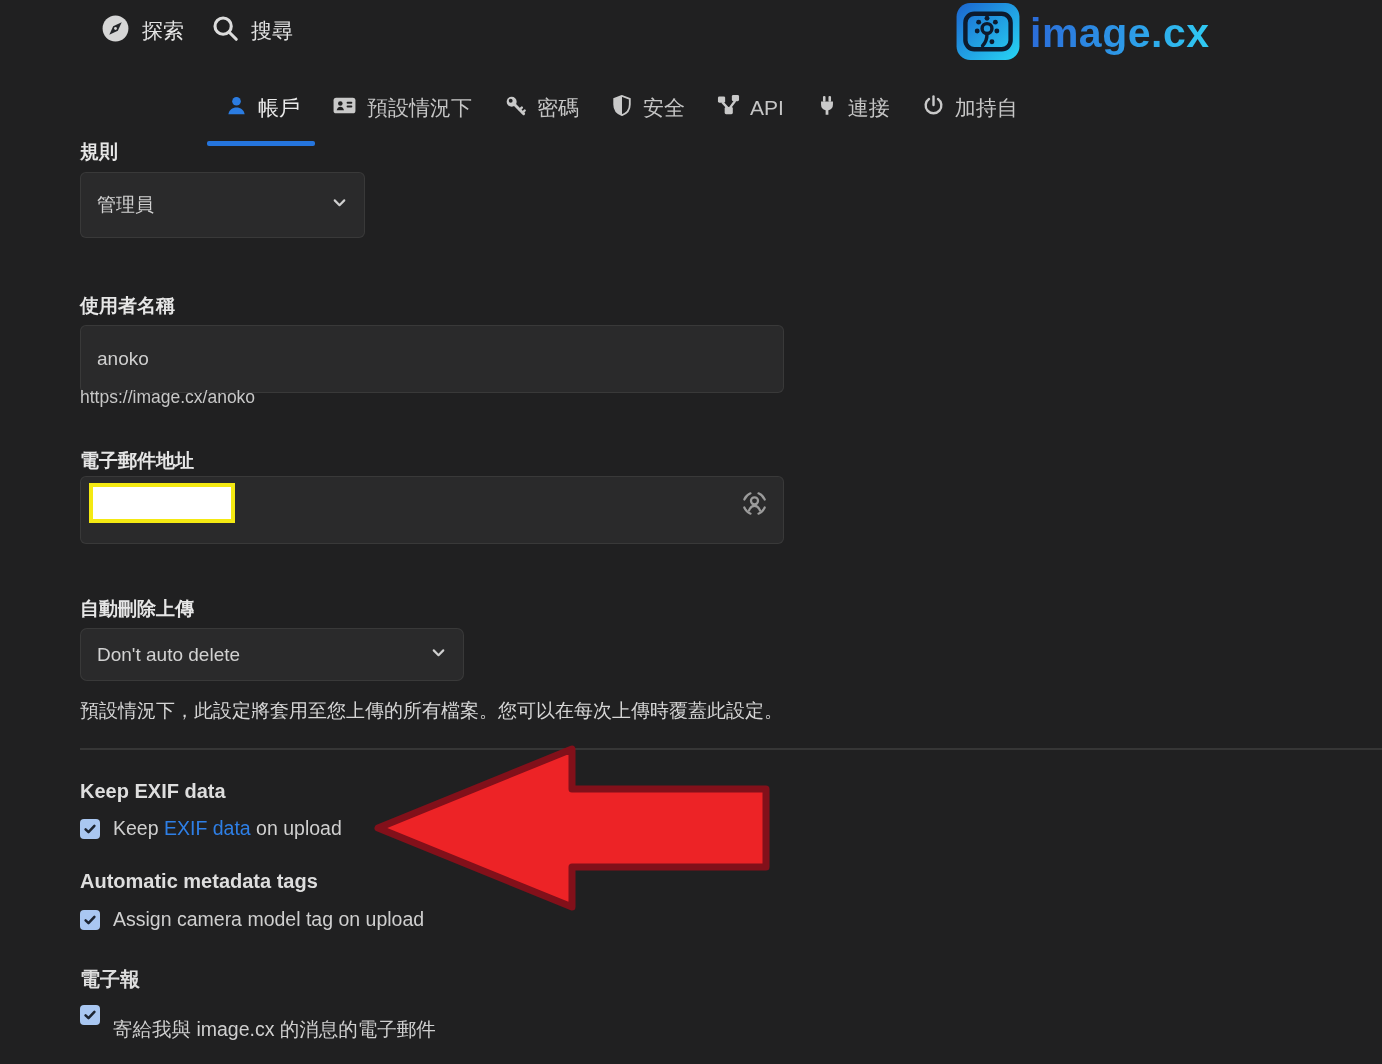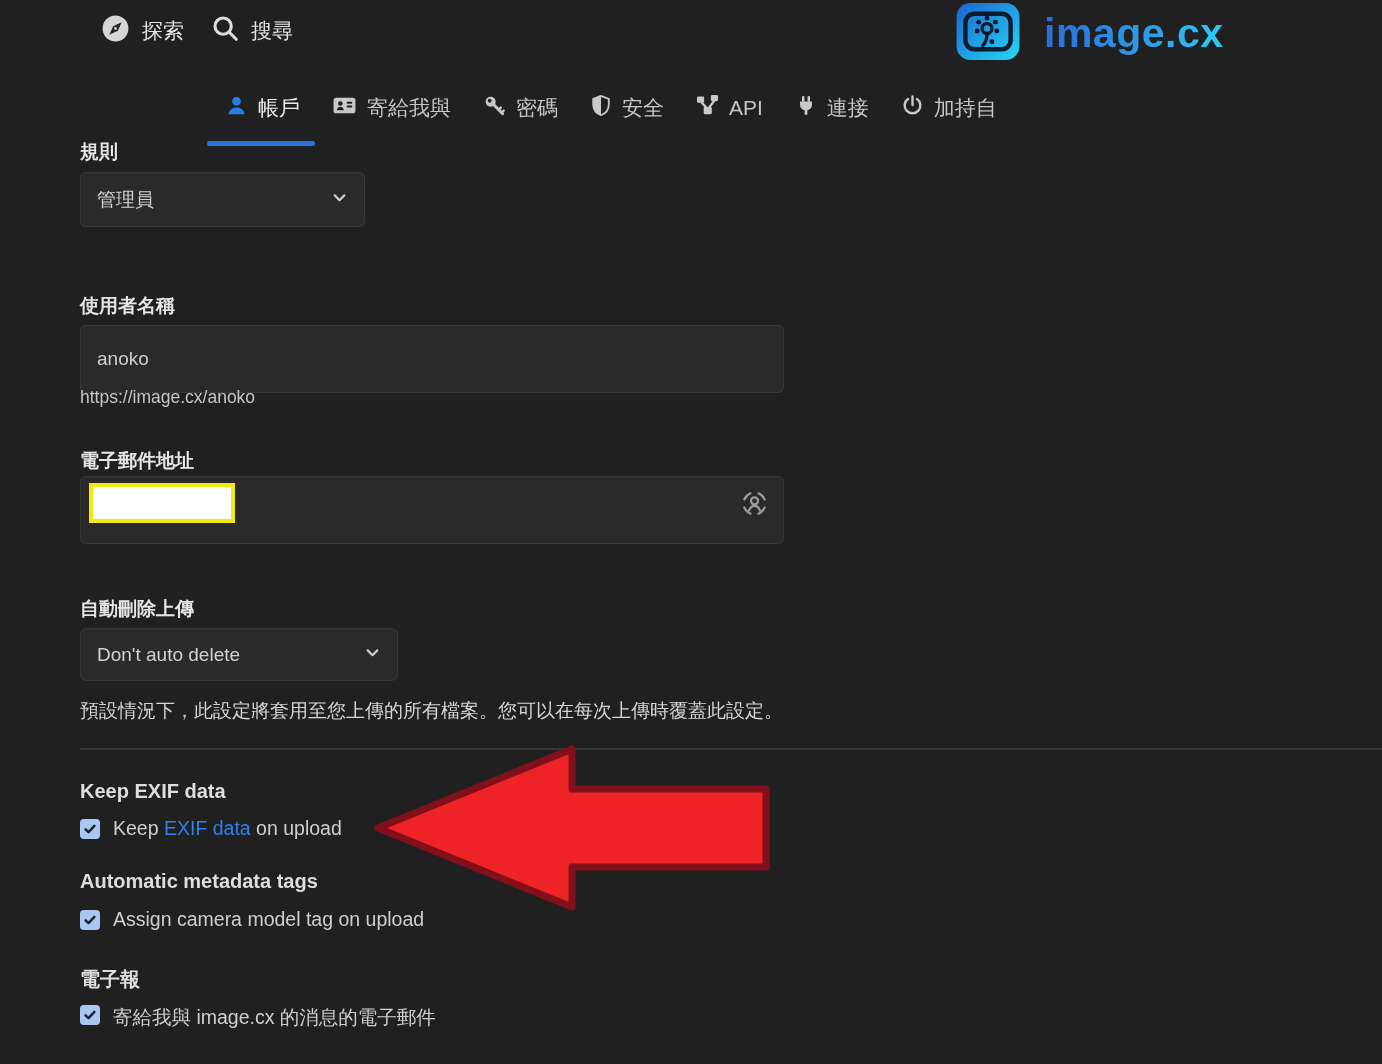--- a/index.html
+++ b/index.html
@@ -6,21 +6,21 @@
   html,body { background:#202021; }
   body { font-family:"Liberation Sans","DejaVu Sans",sans-serif; }
   #screen { position:relative; width:1382px; height:1064px; background:#202021; overflow:hidden; }
 
   
   .topbar-item { position:absolute; display:flex; align-items:center; gap:11px; color:#e3e3e3; font-size:21px; cursor:pointer;text-align:center; }
   .topbar-item .tb-label { color:#e3e3e3; }
   #explore { left:100px; top:13px; }
   #searchbtn { left:210px; top:13px; }
 
-  .brand-wrap { position:absolute; left:956px; top:3px; display:flex; align-items:center; gap:24px; }
+  .brand-wrap { position:absolute; left:956px; top:3px; display:flex; align-items:center; gap:10px; }
   .brand-text { font-size:41px; font-weight:bold; letter-spacing:0.5px; color:#2d90e6; }
   @supports (-webkit-background-clip: text) {
     .brand-text { background:linear-gradient(100deg,#2b6ad8 0%,#2d9be8 55%,#30cdf2 100%);
       -webkit-background-clip:text; background-clip:text; color:transparent; }
   }
 
   
   .page-title-wrap { position:absolute; left:78px; top:82px; display:flex; align-items:center; gap:10px; }
   .page-title { font-size:37px; color:#d8d8d8; }
   .tabs { position:absolute; left:225px; top:90px; display:flex; align-items:center; gap:32px; height:36px; }
@@ -121,21 +121,21 @@
     <div class="tab">
       <span>
         <svg width="25" height="25" viewBox="0 0 24 24">
           <rect x="1.5" y="4.5" width="21" height="15" rx="2.5" fill="#c9c9c9"></rect>
           <circle cx="8" cy="10" r="2.2" fill="#202021"></circle>
           <path d="M4.5 16.5c.6-2.2 1.9-3.3 3.5-3.3s2.9 1.1 3.5 3.3z" fill="#202021"></path>
           <rect x="14" y="8.5" width="5.5" height="1.8" rx="0.9" fill="#202021"></rect>
           <rect x="14" y="12" width="5.5" height="1.8" rx="0.9" fill="#202021"></rect>
         </svg>
       </span>
-      <span>寄給我與</span>
+      <span>預設情況下</span>
     </div>
     <div class="tab">
       <span>
         <svg width="23" height="23" viewBox="0 0 24 24">
           <circle cx="8" cy="8" r="5.2" fill="#c9c9c9"></circle>
           <circle cx="7" cy="7" r="2" fill="#202021"></circle>
           <g stroke="#c9c9c9" stroke-width="3" stroke-linecap="round">
             <line x1="11.5" y1="11.5" x2="20.5" y2="20.5"></line>
           </g>
           <g stroke="#c9c9c9" stroke-width="2.5" stroke-linecap="round">
@@ -182,21 +182,21 @@
           <path d="M12 2.5v9"></path>
           <path d="M7.3 5.2a8.2 8.2 0 1 0 9.4 0"></path>
         </svg>
       </span>
       <span>加持自</span>
     </div>
   </div>
   <div class="tab-underline"></div>
 
   <div class="flabel" style="top:139px;">規則</div>
-  <div class="selectbox" style="top:172px; width:285px; height:55px;">
+  <div class="selectbox" style="top:172px; width:285px; height:66px;">
     <span>管理員</span>
     <span>
       <svg width="17" height="17" viewBox="0 0 16 16" fill="none" stroke="#cfcfcf" stroke-width="2" stroke-linecap="round" stroke-linejoin="round">
           <path d="M3.5 6 8 10.5 12.5 6"></path>
         </svg>
     </span>
   </div>
 
   <div class="flabel" style="top:293px;">使用者名稱</div>
   <div class="inputbox" style="top:325px;">
@@ -214,21 +214,21 @@
         <path d="M9 20.4c1.1-2.9 2.9-4.2 5-4.2s3.9 1.3 5 4.2"></path>
         <path d="M4.8 10.4A10.3 10.3 0 0 1 10.4 4.8"></path>
         <path d="M17.6 4.8a10.3 10.3 0 0 1 5.6 5.6"></path>
         <path d="M23.2 17.6a10.3 10.3 0 0 1-5.6 5.6"></path>
         <path d="M10.4 23.2a10.3 10.3 0 0 1-5.6-5.6"></path>
       </svg>
     </span>
   </div>
 
   <div class="flabel" style="top:596px;">自動刪除上傳</div>
-  <div class="selectbox" style="top:628px; width:318px; height:53px;border-radius:7px;">
+  <div class="selectbox" style="top:628px; width:384px; height:53px;border-radius:7px;">
     <span>Don't auto delete</span>
     <span>
       <svg width="17" height="17" viewBox="0 0 16 16" fill="none" stroke="#cfcfcf" stroke-width="2" stroke-linecap="round" stroke-linejoin="round">
           <path d="M3.5 6 8 10.5 12.5 6"></path>
         </svg>
     </span>
   </div>
   <div class="help" style="top:698px;font-family:Liberation Serif, serif;">預設情況下，此設定將套用至您上傳的所有檔案。您可以在每次上傳時覆蓋此設定。</div>
 
   <div class="divider"></div>
@@ -255,20 +255,20 @@
     <span>Assign camera model tag on upload</span>
   </div>
 
   <div class="fheading" style="top:966px;">電子報</div>
   <div class="chkrow" style="top:1004px; align-items:flex-start;">
     <span class="chk" style="margin-top:1px;">
       <svg width="14" height="14" viewBox="0 0 14 14">
           <path d="M2.6 7.4 5.5 10.2 11.4 3.8" stroke="#1d2531" stroke-width="2.5" fill="none" stroke-linecap="round" stroke-linejoin="round"></path>
         </svg>
     </span>
-    <span style="margin-top:0;">寄給我與 image.cx 的消息的電子郵件</span>
+    <span style="margin-top:12px;">寄給我與 image.cx 的消息的電子郵件</span>
   </div>
 
   <svg class="arrow-overlay" width="1382" height="1064" viewBox="0 0 1382 1064">
     <polygon points="378,828 572,749 572,789 766,789 766,867 572,867 572,907" fill="#ed2326" stroke="#82101a" stroke-width="7" stroke-linejoin="round"></polygon>
   </svg>
 
 </div>
 
 </body></html>

